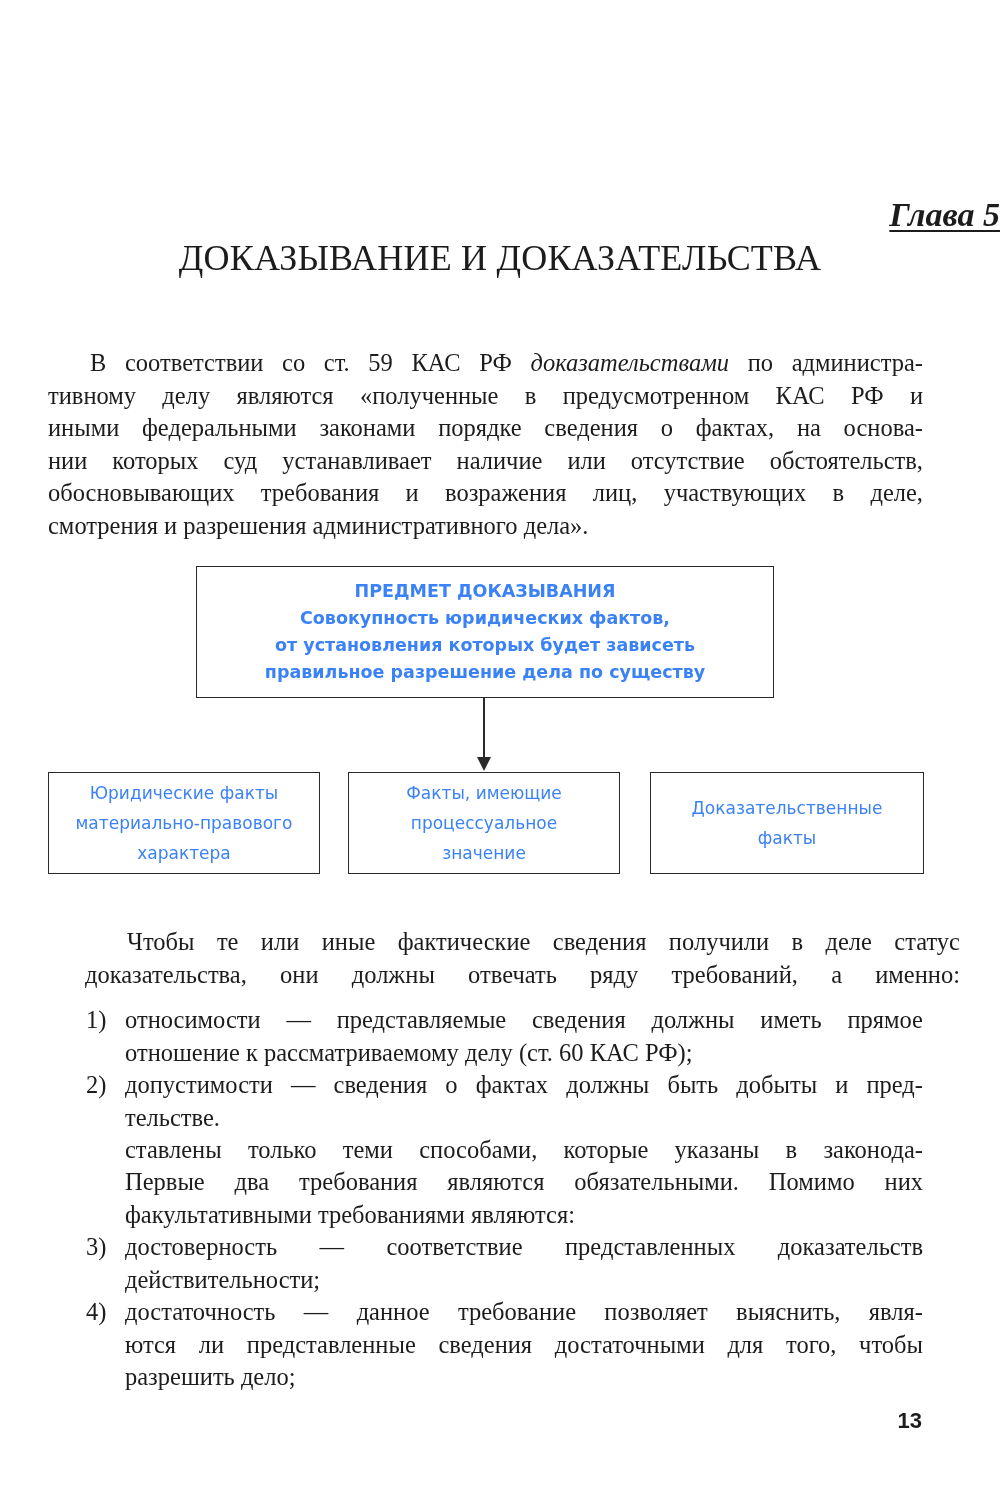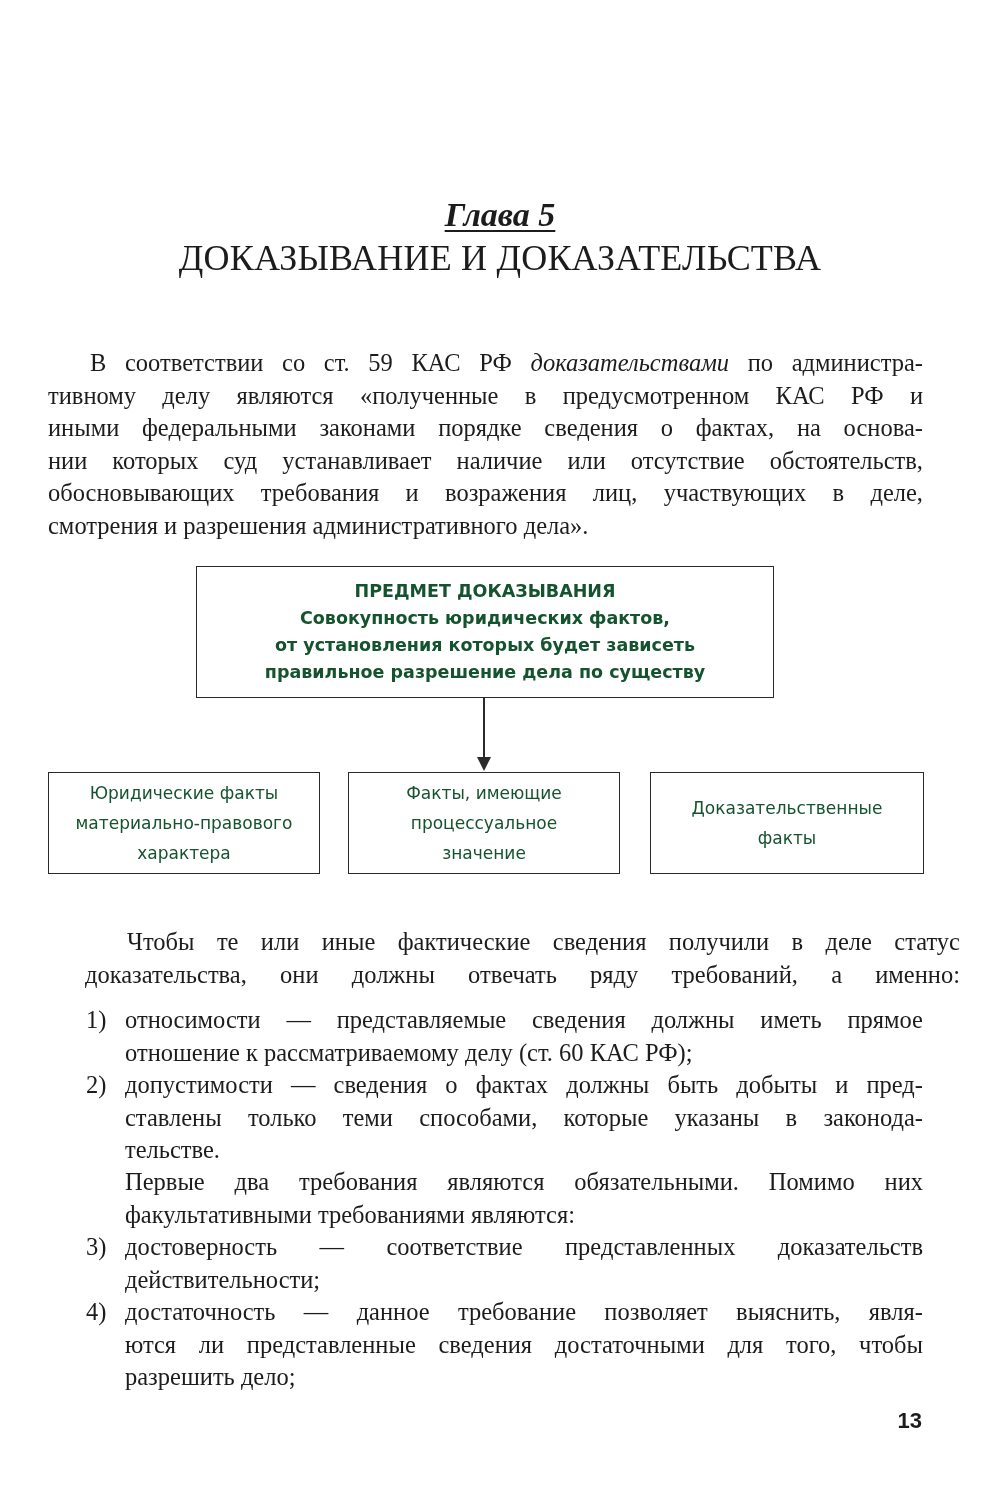--- a/index.html
+++ b/index.html
@@ -2,40 +2,40 @@
 <html><head>
 <meta charset="utf-8">
 <style>
   html, body { margin: 0; padding: 0; }
   body {
     width: 1000px; height: 1485px; background: #ffffff; position: relative;
     overflow: hidden; color: #1c1c1c;
     font-family: "Liberation Serif", "DejaVu Serif", serif;
   }
   .chapter {
-    position: absolute; top: 195px; left: 0; width: 1000px; text-align: center;
+    position: absolute; top: 195px; left: 0; width: 1000px; text-align: right;
     font-style: italic; font-weight: bold; font-size: 34px; line-height: 40px;
   }
   .chapter span { text-decoration: underline; text-decoration-thickness: 2px; text-underline-offset: 4px; }
   .title {
     position: absolute; top: 236px; left: 0; width: 1000px; text-align: center;
     font-weight: normal; font-size: 36px; line-height: 44px; letter-spacing: 0.2px;
   }
   .para {
     position: absolute; left: 48px; width: 875px; font-size: 24.5px; line-height: 32.5px;
     text-align: justify;
   }
   .para .line { display: block; text-align: justify; text-align-last: justify; white-space: nowrap; height: 32.5px; }
   .para .line.last { text-align-last: left; }
   .para .line.indent { padding-left: 42px; }
   .intro { top: 310px; margin-top: 37px; }
   .box {
     position: absolute; border: 1.5px solid #2a2a2a; background: #fff;
     display: flex; align-items: center; justify-content: center; 
-    font-family: "DejaVu Sans", "Liberation Sans", sans-serif; color: #14532d;
+    font-family: "DejaVu Sans", "Liberation Sans", sans-serif; color: #3b82f6;
   }
   .box-main { left: 196px; top: 566px; width: 576px; height: 130px; flex-direction: column; font-weight: bold; font-size: 17.5px; line-height: 27px; }
   .box-sub { top: 772px; height: 100px; font-size: 17px; line-height: 30px; flex-direction: column; }
   .b1 { left: 48px; width: 270px; }
   .b2 { left: 348px; width: 270px; }
   .b3 { left: 650px; width: 272px; }
   .arrow-line { position: absolute; left: 483px; top: 697px; width: 1.5px; height: 62px; background: #2a2a2a; }
   .arrow-head { position: absolute; left: 477px; top: 757px; width: 0; height: 0;
     border-left: 7px solid transparent; border-right: 7px solid transparent; border-top: 14px solid #2a2a2a; }
   .req { top: 926px; margin-left: 37px; }
@@ -94,22 +94,22 @@
 
 <div class="item" style="top:1004px;">
   <span class="num">1)</span>
   <span class="line">относимости — представляемые сведения должны иметь прямое</span>
   <span class="line last">отношение к рассматриваемому делу (ст. 60 КАС РФ);</span>
 </div>
 
 <div class="item" style="top:1069px;">
   <span class="num">2)</span>
   <span class="line">допустимости — сведения о фактах должны быть добыты и пред-</span>
+  <span class="line last">тельстве.</span>
   <span class="line">ставлены только теми способами, которые указаны в законода-</span>
-  <span class="line last">тельстве.</span>
 </div>
 
 <div class="item" style="top:1166px;">
   <span class="line">Первые два требования являются обязательными. Помимо них</span>
   <span class="line last">факультативными требованиями являются:</span>
 </div>
 
 <div class="item" style="top:1231px;">
   <span class="num">3)</span>
   <span class="line">достоверность — соответствие представленных доказательств</span>

